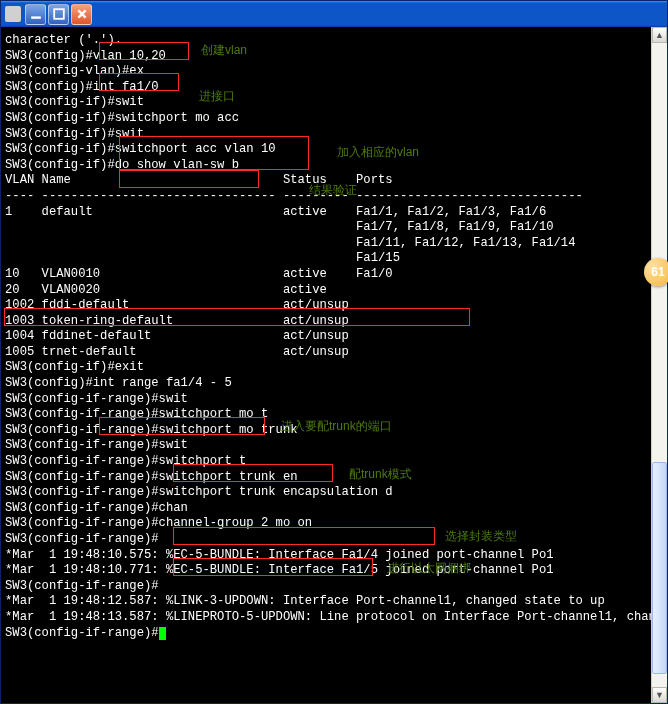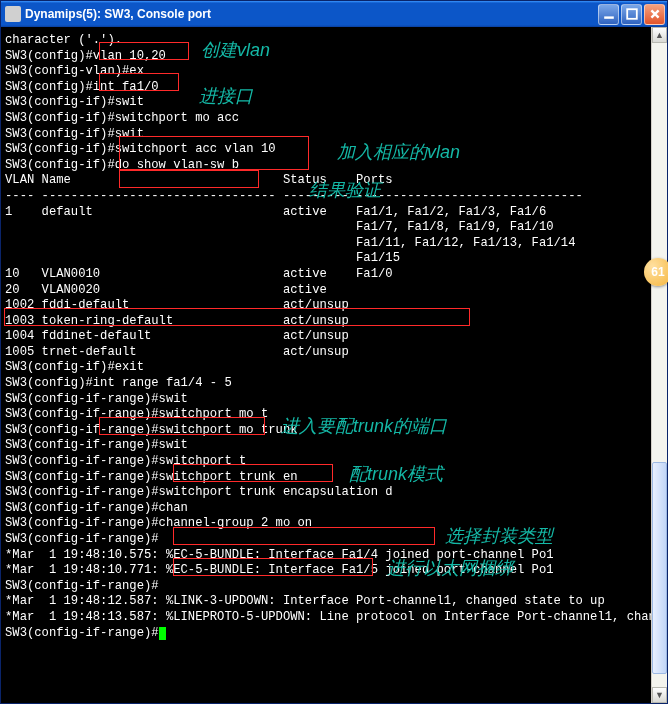--- a/index.html
+++ b/index.html
@@ -72,26 +72,25 @@
     background: #00ff00;
     vertical-align: text-bottom;
   }
   .anno {
     position: absolute;
     border: 1px solid #ff2a2a;
     pointer-events: none;
   }
   .anno-label {
     position: absolute;
-    color: #14b8a6;
+    color: #4d7c0f;
     font-family: "SimSun","Arial",sans-serif;
-    font-size: 18px;
+    font-size: 12px;
     pointer-events: none;
     white-space: nowrap;
-    font-style: italic;
   }
   .scrollbar {
     position: absolute;
     top: 26px;
     right: 0;
     width: 16px;
     bottom: 0;
     background: #f0f0e8;
     border-left: 1px solid #d4d0c8;
     display: flex;
@@ -127,21 +126,20 @@
     box-shadow: 0 1px 3px rgba(0,0,0,0.4);
     z-index: 20;
   }
 </style>
 </head>
 <body>
 
 <div class="window">
   <div class="titlebar">
     <span class="titlebar-icon"></span>
-    <span class="titlebar-text">Dynamips(5): SW3, Console port</span>
     <div class="titlebar-btns">
       <div class="tbtn tbtn-min">
         <svg viewBox="0 0 10 10">
             <rect x="1" y="7" width="8" height="2" fill="#fff"></rect>
           </svg>
       </div>
       <div class="tbtn tbtn-max">
         <svg viewBox="0 0 10 10">
             <rect x="1" y="1" width="8" height="8" fill="none" stroke="#fff" stroke-width="1.5"></rect>
           </svg>

